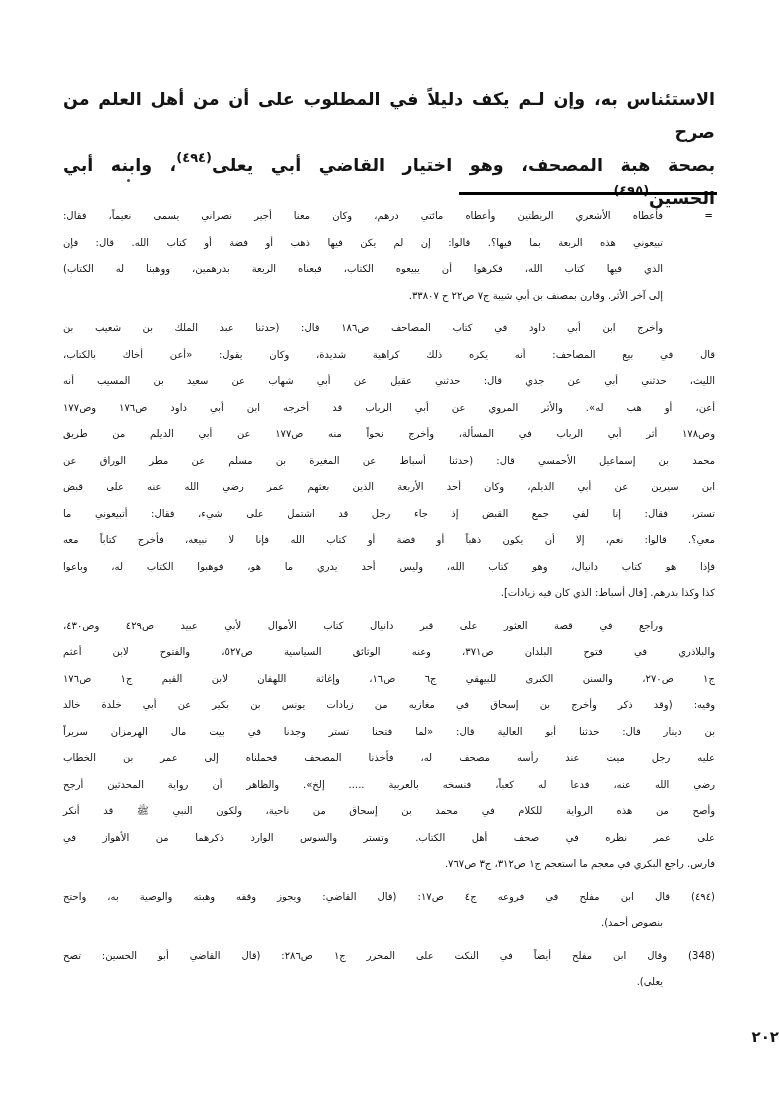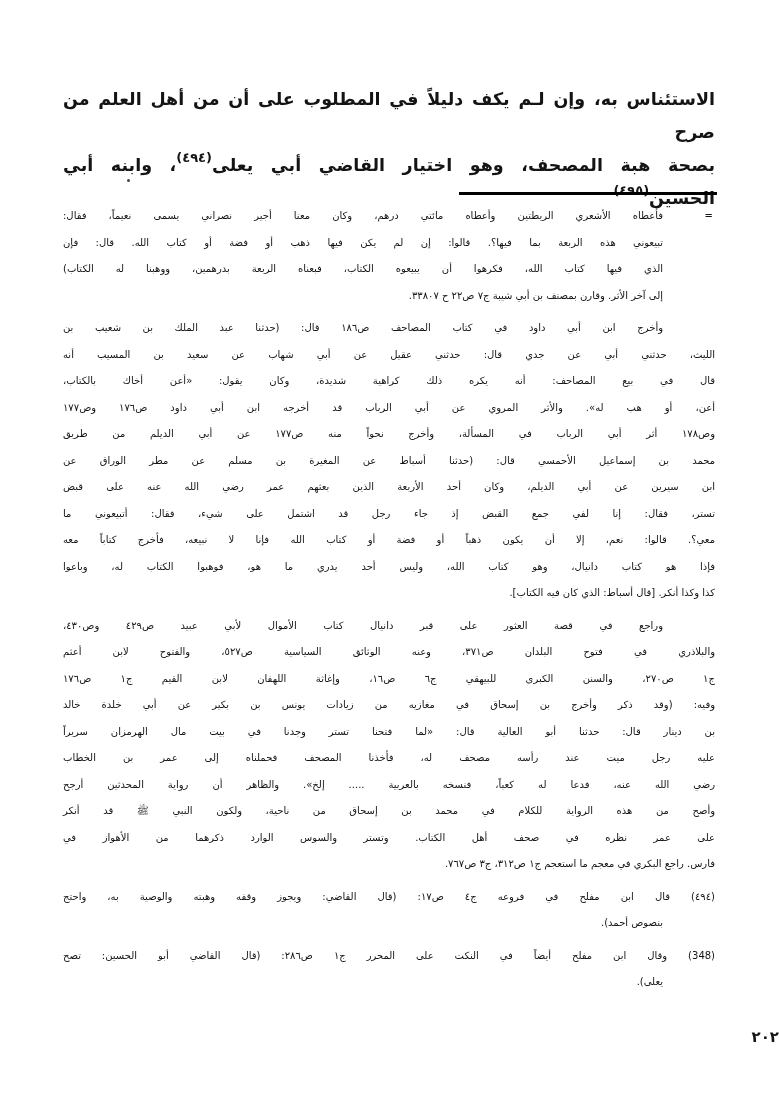--- a/index.html
+++ b/index.html
@@ -57,30 +57,30 @@
 
   <div class="footnotes" id="footnotes">
       <div class="fn-par">
         <div class="fl ind j">فأعطاه الأشعري الريطتين وأعطاه مائتي درهم، وكان معنا أجير نصراني يسمى نعيماً، فقال:<span class="cont-mark">=</span></div>
         <div class="fl ind j">تبيعوني هذه الربعة بما فيها؟. قالوا: إن لم يكن فيها ذهب أو فضة أو كتاب الله. قال: فإن</div>
         <div class="fl ind j">الذي فيها كتاب الله، فكرهوا أن يبيعوه الكتاب، فبعناه الربعة بدرهمين، ووهبنا له الكتاب)</div>
         <div class="fl ind r">إلى آخر الأثر. وقارن بمصنف بن أبي شيبة ج٧ ص٢٢ ح ٣٣٨٠٧.</div>
       </div>
       <div class="fn-par">
         <div class="fl ind j">وأخرج ابن أبي داود في كتاب المصاحف ص١٨٦ قال: (حدثنا عبد الملك بن شعيب بن</div>
+        <div class="fl j">قال في بيع المصاحف: أنه يكره ذلك كراهية شديدة، وكان يقول: «أعن أخاك بالكتاب،</div>
         <div class="fl j">الليث، حدثني أبي عن جدي قال: حدثني عقيل عن أبي شهاب عن سعيد بن المسيب أنه</div>
-        <div class="fl j">قال في بيع المصاحف: أنه يكره ذلك كراهية شديدة، وكان يقول: «أعن أخاك بالكتاب،</div>
         <div class="fl j">أعن، أو هب له». والأثر المروي عن أبي الرباب قد أخرجه ابن أبي داود ص١٧٦ وص١٧٧</div>
         <div class="fl j">وص١٧٨ أثر أبي الرباب في المسألة، وأخرج نحواً منه ص١٧٧ عن أبي الديلم من طريق</div>
         <div class="fl j">محمد بن إسماعيل الأحمسي قال: (حدثنا أسباط عن المغيرة بن مسلم عن مطر الوراق عن</div>
         <div class="fl j">ابن سيرين عن أبي الديلم، وكان أحد الأربعة الذين بعثهم عمر رضي الله عنه على قبض</div>
         <div class="fl j">تستر، فقال: إنا لفي جمع القبض إذ جاء رجل قد اشتمل على شيء، فقال: أتبيعوني ما</div>
         <div class="fl j">معي؟. قالوا: نعم، إلا أن يكون ذهباً أو فضة أو كتاب الله فإنا لا نبيعه، فأخرج كتاباً معه</div>
         <div class="fl j">فإذا هو كتاب دانيال، وهو كتاب الله، وليس أحد يدري ما هو، فوهبوا الكتاب له، وباعوا</div>
-        <div class="fl r">كذا وكذا أنكر. [قال أسباط: الذي كان فيه الكتاب].</div>
+        <div class="fl r">كذا وكذا بدرهم. [قال أسباط: الذي كان فيه زيادات].</div>
       </div>
       <div class="fn-par">
         <div class="fl ind j">وراجع في قصة العثور على قبر دانيال كتاب الأموال لأبي عبيد ص٤٢٩ وص٤٣٠،</div>
         <div class="fl j">والبلاذري في فتوح البلدان ص٣٧١، وعنه الوثائق السياسية ص٥٢٧، والفتوح لابن أعثم</div>
         <div class="fl j">ج١ ص٢٧٠، والسنن الكبرى للبيهقي ج٦ ص١٦، وإغاثة اللهفان لابن القيم ج١ ص١٧٦</div>
         <div class="fl j">وفيه: (وقد ذكر وأخرج بن إسحاق في مغازيه من زيادات يونس بن بكير عن أبي خلدة خالد</div>
         <div class="fl j">بن دينار قال: حدثنا أبو العالية قال: «لما فتحنا تستر وجدنا في بيت مال الهرمزان سريراً</div>
         <div class="fl j">عليه رجل ميت عند رأسه مصحف له، فأخذنا المصحف فحملناه إلى عمر بن الخطاب</div>
         <div class="fl j">رضي الله عنه، فدعا له كعباً، فنسخه بالعربية ..... إلخ». والظاهر أن رواية المحدثين أرجح</div>
         <div class="fl j">وأصح من هذه الرواية للكلام في محمد بن إسحاق من ناحية، ولكون النبي ﷺ قد أنكر</div>

